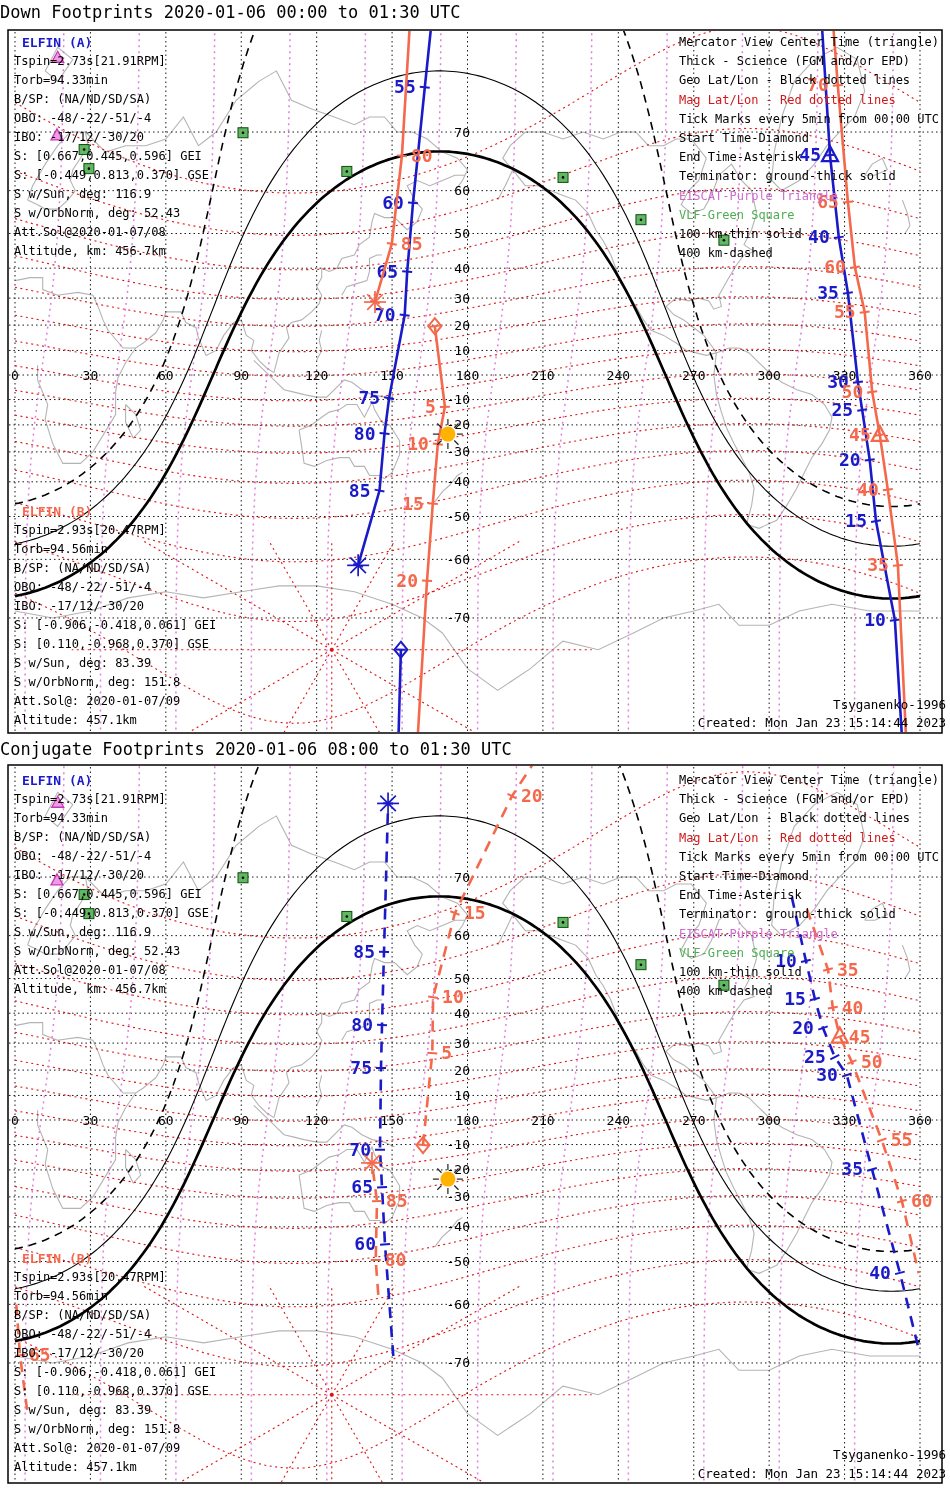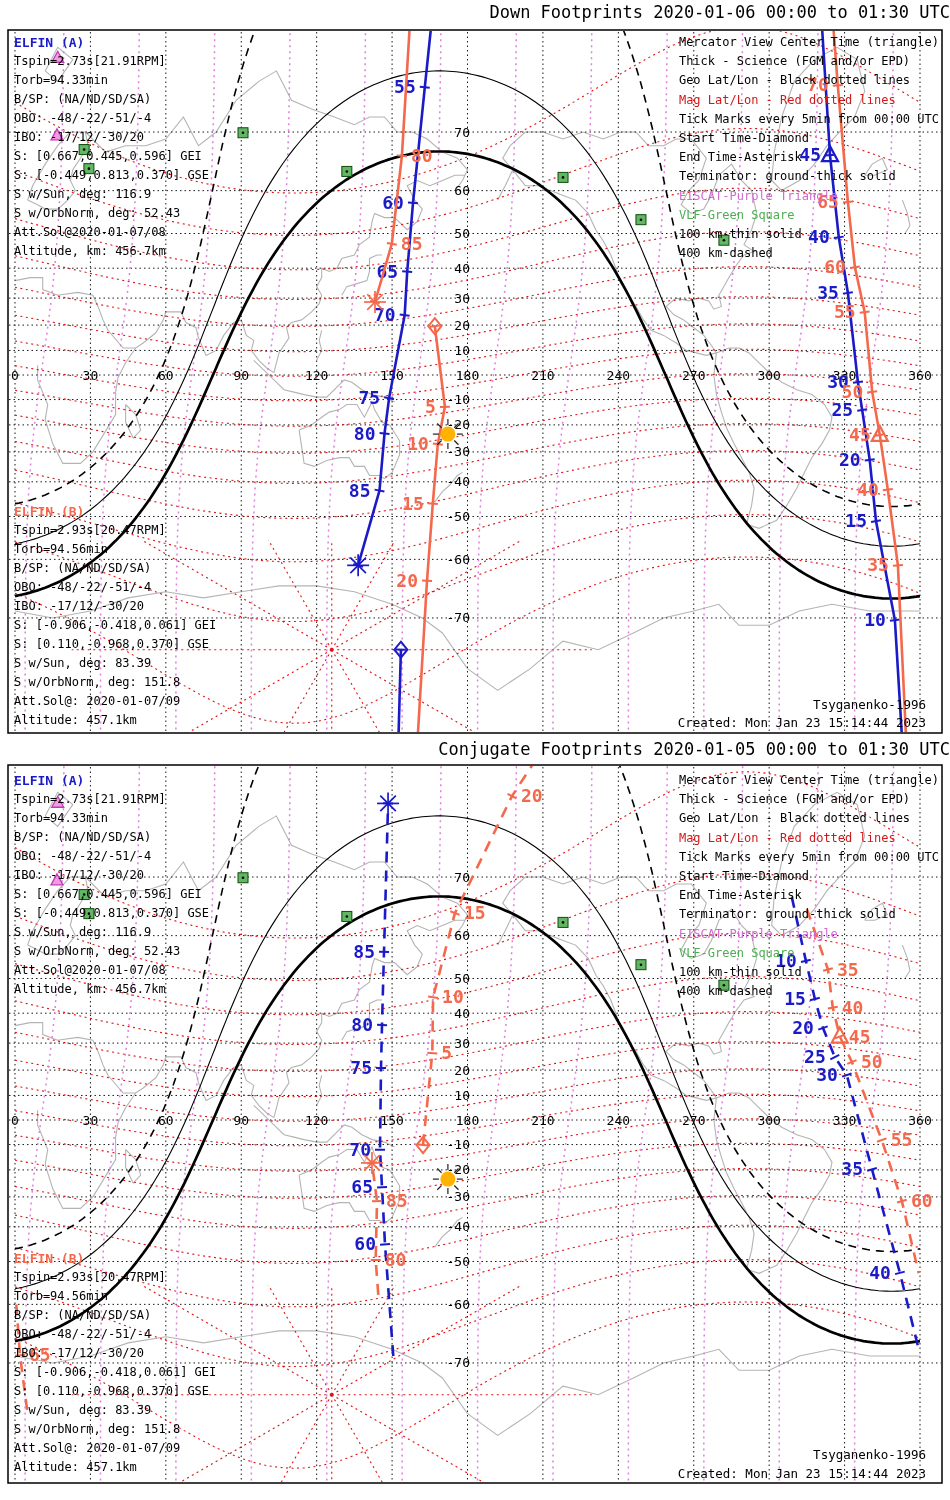--- a/index.html
+++ b/index.html
@@ -1,31 +1,31 @@
 <!DOCTYPE html>
 <html><head>
 <meta charset="utf-8">
 <style>
   html,body{margin:0;padding:0;background:#fff;}
   body{width:950px;height:1500px;position:relative;overflow:hidden;
        font-family:"DejaVu Sans Mono","Liberation Mono",monospace;color:#000;}
-  .panel-title{position:absolute;left:0;width:950px;text-align:right;font-size:17px;
+  .panel-title{position:absolute;left:0;width:950px;text-align:left;font-size:17px;
        z-index:3;letter-spacing:0;}
-  .credit{position:absolute;right:24px;font-size:12.5px;z-index:3;white-space:pre;}
+  .credit{position:absolute;right:4px;font-size:12.5px;z-index:3;white-space:pre;}
   .info{position:absolute;font-size:12px;line-height:19px;white-space:pre;z-index:3;}
-  .info .hdr{font-weight:bold;font-size:13px;}
+  .info .hdr{font-weight:bold;font-size:13px;margin-left:8px;}
   .legend{position:absolute;right:11px;text-align:left;font-size:12px;line-height:19.2px;
        white-space:pre;z-index:3;}
   svg{position:absolute;left:0;z-index:1;}
 </style>
 </head>
 <body>
 
 <div class="panel-title" style="top:2px">Down Footprints 2020-01-06 00:00 to 01:30 UTC</div>
-<div class="panel-title" style="top:739px">Conjugate Footprints 2020-01-05 00:00 to 01:30 UTC</div>
+<div class="panel-title" style="top:739px">Conjugate Footprints 2020-01-06 08:00 to 01:30 UTC</div>
 
 <svg id="svg0" width="950" height="740" viewBox="0 0 950 740">
     <defs>
       <clipPath id="clip0">
         <rect x="9" y="31" width="932" height="701"></rect>
       </clipPath>
       <clipPath id="fclip0">
         <rect x="9" y="540" width="932" height="192"></rect>
       </clipPath>
     </defs>

